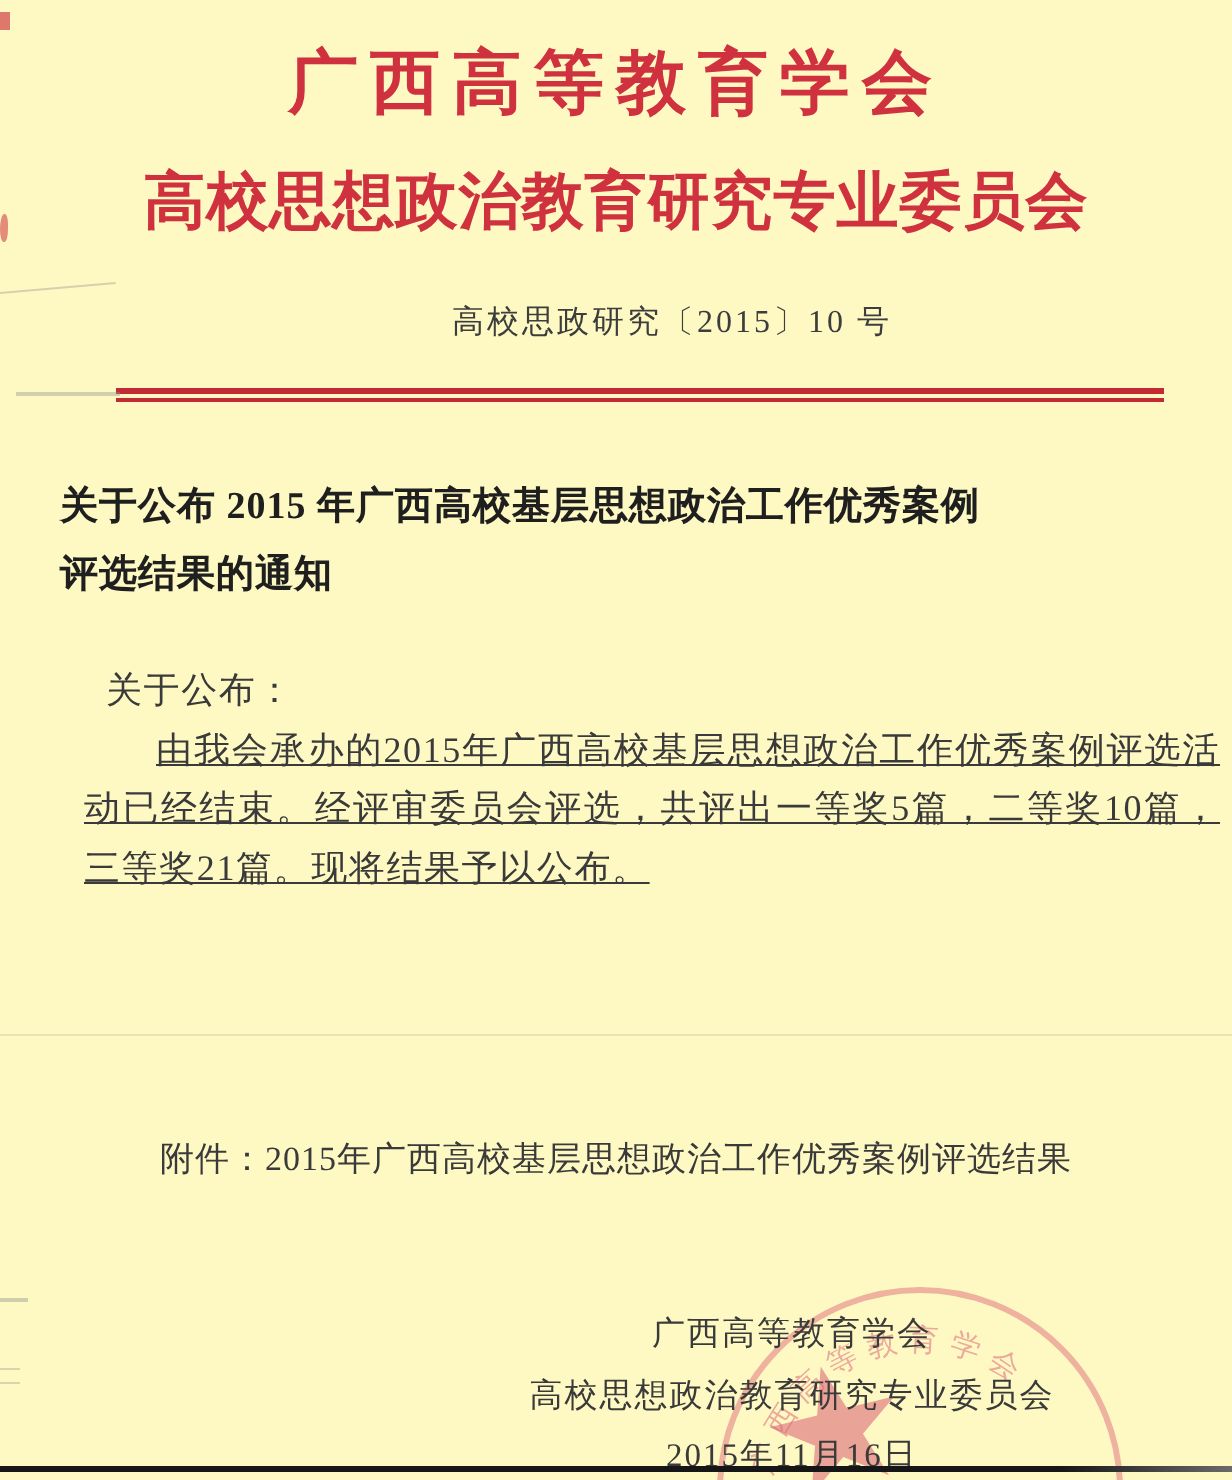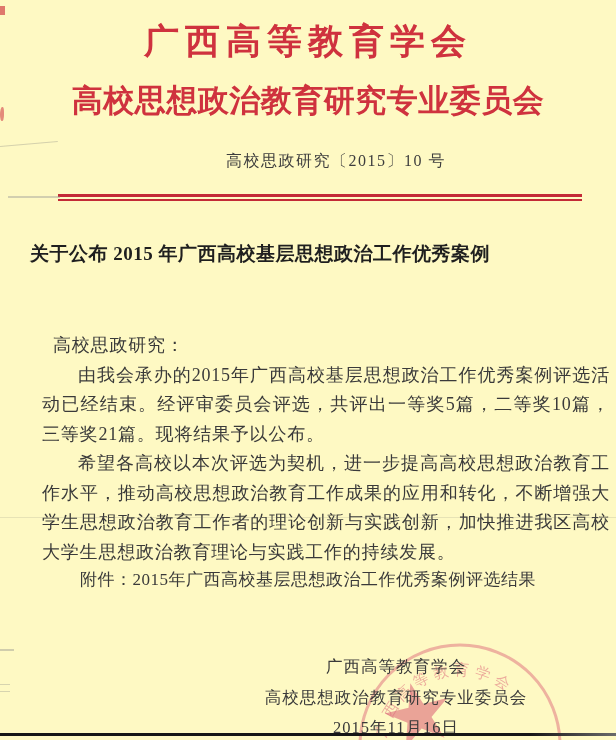--- a/index.html
+++ b/index.html
@@ -41,21 +41,21 @@
     position:absolute;top:237px;left:30px;width:492px;
     font-size:19px;font-weight:bold;
     color:var(--title-black);line-height:34px;letter-spacing:0.5px;
   }
   
   .bodytext{
     position:absolute;top:331px;left:42px;width:568px;
     font-size:18px;letter-spacing:0.8px;line-height:29.5px;
     color:var(--body-text);text-align:justify;
   }
-  .bodytext p{margin:0;text-indent:2em;word-break:break-all;}
+  .bodytext p{margin:0;text-indent:2em;word-break:break-all;text-decoration:underline;}
   .salutation{padding-left:11px;}
   .attachment{
     position:absolute;top:568px;left:80px;
     font-size:17px;letter-spacing:0.5px;color:var(--body-text);
     white-space:nowrap;
   }
   
   .signature{
     position:absolute;top:652px;left:240px;width:312px;
     text-align:center;font-size:16.5px;letter-spacing:1px;
@@ -86,26 +86,26 @@
 
 <div class="page">
 
   <div class="org1">广西高等教育学会</div>
   <div class="org2">高校思想政治教育研究专业委员会</div>
   <div class="docnum">高校思政研究〔2015〕10 号</div>
   <div class="redbar"></div>
 
   <div class="title">
     <div>关于公布 2015 年广西高校基层思想政治工作优秀案例</div>
+    <div>评选结果的通知</div>
   </div>
 
   <div class="bodytext">
-    <div class="salutation">高校思政研究：</div>
+    <div class="salutation">关于公布：</div>
     <p>由我会承办的2015年广西高校基层思想政治工作优秀案例评选活动已经结束。经评审委员会评选，共评出一等奖5篇，二等奖10篇，三等奖21篇。现将结果予以公布。</p>
-    <p>希望各高校以本次评选为契机，进一步提高高校思想政治教育工作水平，推动高校思想政治教育工作成果的应用和转化，不断增强大学生思想政治教育工作者的理论创新与实践创新，加快推进我区高校大学生思想政治教育理论与实践工作的持续发展。</p>
   </div>
 
   <div class="attachment">附件：2015年广西高校基层思想政治工作优秀案例评选结果</div>
 
   <svg class="seal" viewBox="0 0 250 122" aria-hidden="true">
     <circle cx="130" cy="127" r="100" fill="none" stroke="var(--seal-red)" stroke-width="3" opacity="0.5"></circle>
     <path id="sealArc" d="M 55,132 A 75 75 0 0 1 205,132" fill="none"></path>
     <text font-size="15" fill="var(--seal-red)" opacity="0.55" letter-spacing="5">
       <textPath href="#sealArc" startOffset="5%">广西高等教育学会</textPath>
     </text>

